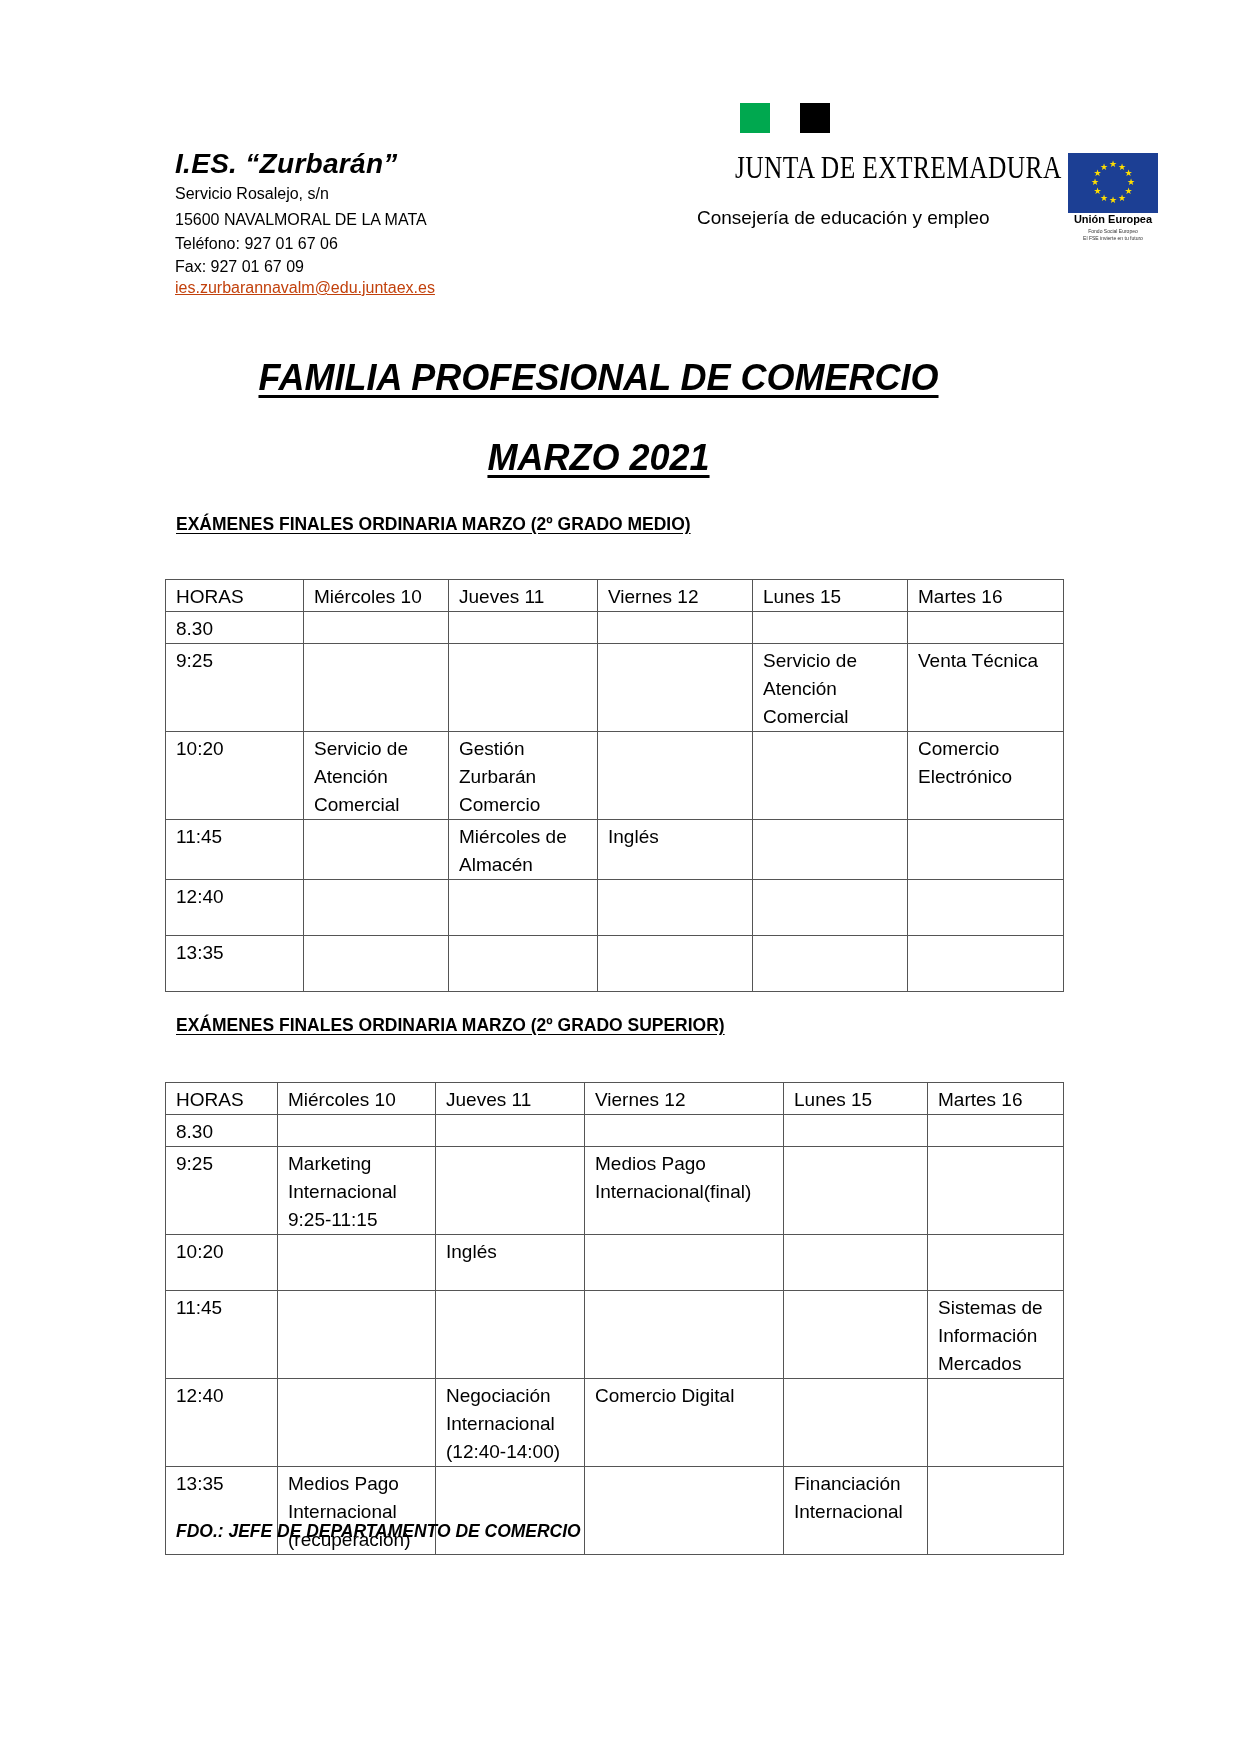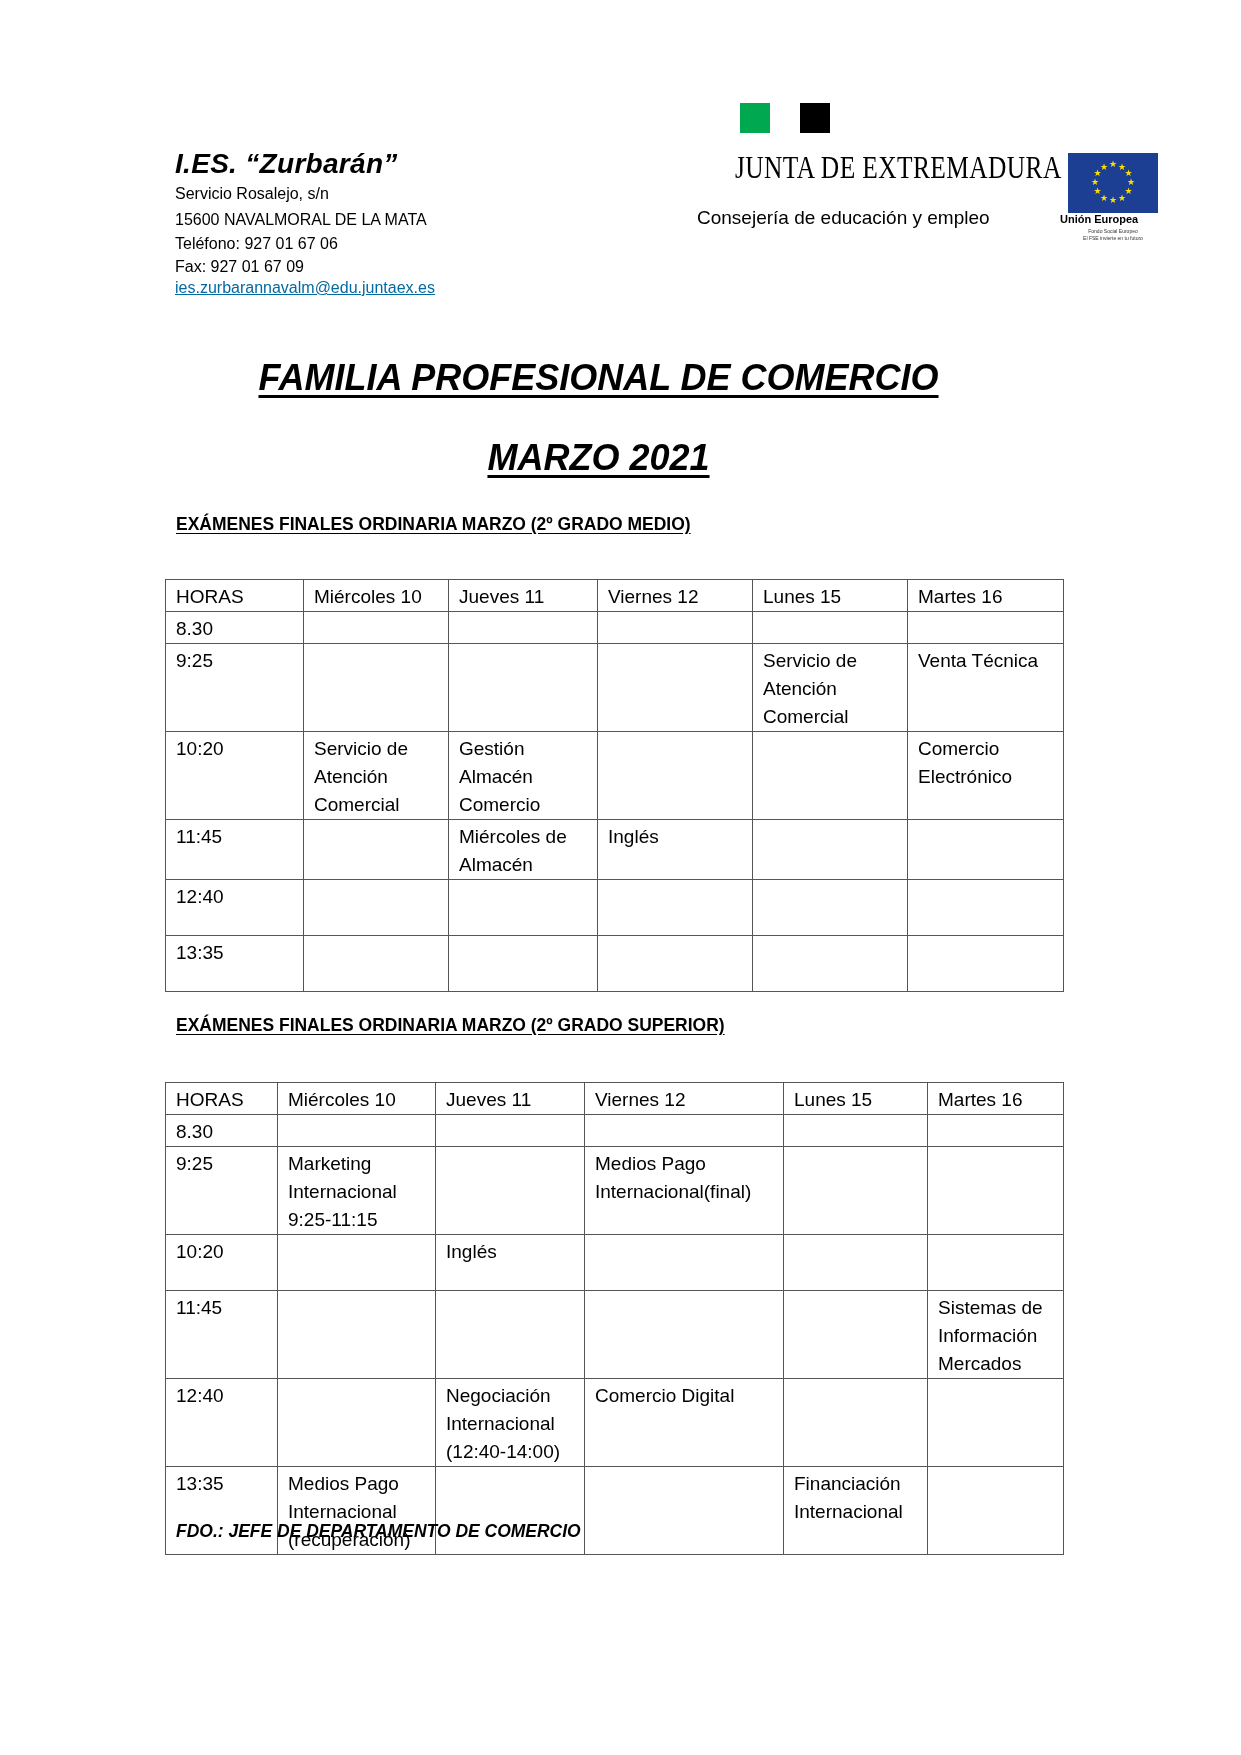--- a/index.html
+++ b/index.html
@@ -1,26 +1,26 @@
 <!DOCTYPE html>
 <html><head>
 <meta charset="utf-8">
 <style>
   html, body { margin: 0; padding: 0; background: #ffffff; }
   body { width: 1241px; height: 1755px; position: relative; overflow: hidden;
          font-family: "Liberation Sans", "DejaVu Sans", sans-serif; color: #000; }
   .abs { position: absolute; }
   .school-name { left: 175px; top: 148px; font-size: 28px; font-weight: bold; font-style: italic; letter-spacing: 0.3px; }
   .addr { left: 175px; font-size: 16px; line-height: 23px; }
-  .email { left: 175px; top: 279px; font-size: 16px; color: #0369a1; text-decoration: underline; }
+  .email { left: 175px; top: 279px; font-size: 16px; color: #c2410c; text-decoration: underline; }
   .sq { width: 30px; height: 30px; }
   .junta { left: 735px; top: 150px; font-family: "Liberation Serif", "DejaVu Serif", serif; font-size: 31px; transform: scaleX(0.82); transform-origin: left top; letter-spacing: 0.5px; }
   .consejeria { left: 697px; top: 207px; font-size: 19px; }
   .eu-flag { left: 1068px; top: 153px; width: 90px; height: 60px; background: #1c3f94; }
-  .eu-label { left: 1060px; top: 213px; width: 106px; font-size: 11px; font-weight: bold; }
+  .eu-label { left: 1060px; top: 213px; width: 106px; text-align: center; font-size: 11px; font-weight: bold; }
   .eu-sub { left: 1060px; width: 106px; text-align: center; font-size: 5px; color: #333; }
   .title { left: 0; width: 1241px; text-align: center; font-weight: bold; font-style: italic; font-size: 36px; text-decoration: underline; text-decoration-thickness: 3px; text-underline-offset: 5px; }
   .section { left: 176px; font-size: 19px; font-weight: bold; text-decoration: underline; text-underline-offset: 3px; transform: scaleX(0.92); transform-origin: left top; }
   table.grid { position: absolute; border-collapse: collapse; table-layout: fixed; font-size: 19px; margin-top: 16px; }
   table.grid td { border: 1.5px solid #555; vertical-align: top; padding: 3px 10px 0 10px; line-height: 28px; white-space: pre-line; overflow: hidden; }
   .footer { left: 176px; top: 1520px; font-size: 19px; font-weight: bold; font-style: italic; transform: scaleX(0.92); transform-origin: left top; }
 </style>
 </head>
 <body>
 
@@ -92,21 +92,21 @@
     <td>9:25</td>
     <td></td>
     <td></td>
     <td></td>
     <td>Servicio de Atención Comercial</td>
     <td>Venta Técnica</td>
   </tr>
   <tr style="height:84px">
     <td>10:20</td>
     <td>Servicio de Atención Comercial</td>
-    <td>Gestión Almacén Comercio</td>
+    <td>Gestión Zurbarán Comercio</td>
     <td></td>
     <td></td>
     <td>Comercio Electrónico</td>
   </tr>
   <tr style="height:56px">
     <td>11:45</td>
     <td></td>
     <td>Miércoles de Almacén</td>
     <td>Inglés</td>
     <td></td>

